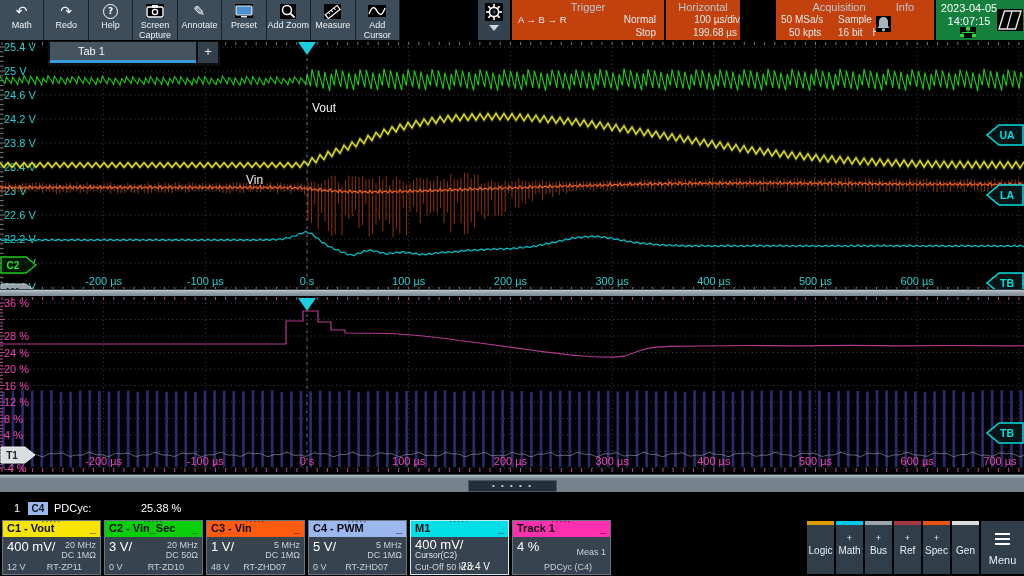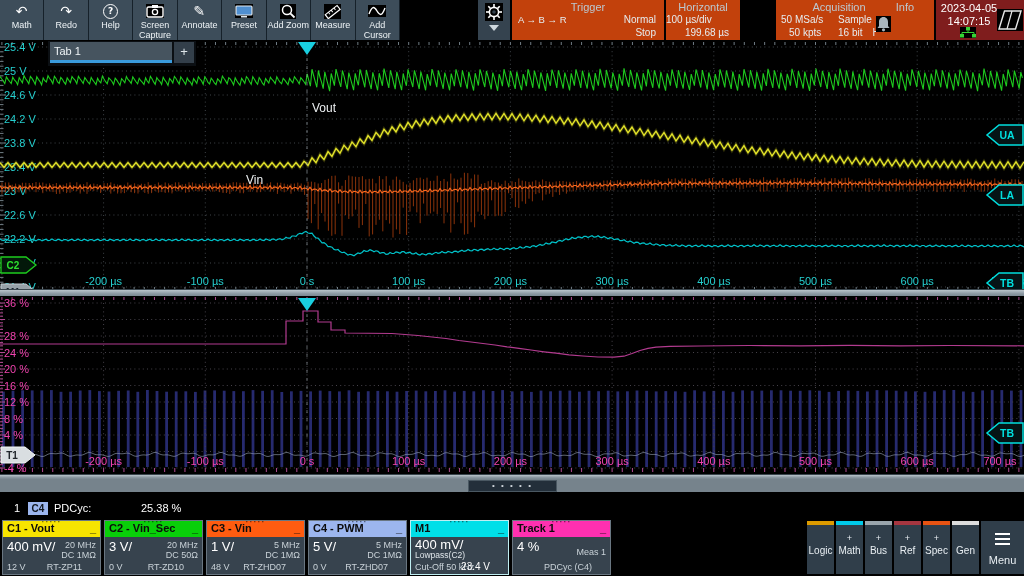--- a/index.html
+++ b/index.html
@@ -14,27 +14,27 @@
   .tlabel{font-size:9px;line-height:9.5px;text-align:center;margin-top:1px;white-space:pre-line;}
   .qmark{width:13px;height:13px;border:1.3px solid #fff;border-radius:50%;font-size:9px;font-weight:bold;
     display:flex;align-items:center;justify-content:center;}
   #gearbtn{position:absolute;left:478px;top:0;width:32px;height:40px;background:#35434f;
     display:flex;flex-direction:column;align-items:center;cursor:pointer;}
   .downarrow{width:0;height:0;border-left:5px solid transparent;border-right:5px solid transparent;
     border-top:6px solid #cfd8de;margin-top:4px;}
   .hpanel{position:absolute;top:0;height:40px;background:#c2410c;color:#e6ecef;}
   .ptitle{font-size:11px;color:#bcc8d0;text-align:center;margin-top:1px;}
   .prow{position:absolute;font-size:10px;white-space:nowrap;}
-  #clock{position:absolute;left:936px;top:0;width:88px;height:40px;background:#7f1d1d;color:#fff;}
+  #clock{position:absolute;left:936px;top:0;width:88px;height:40px;background:#15803d;color:#fff;}
   #clock .date{position:absolute;left:0;top:2px;width:66px;text-align:center;font-size:11px;}
   #clock .time{position:absolute;left:0;top:15px;width:66px;text-align:center;font-size:11px;}
   
   #tabwrap{position:absolute;left:48px;top:41px;height:23px;background:#0b0f13;padding:1px 2px;z-index:5;display:flex;}
   #tab1{width:118px;height:18px;background:#46545f;border-bottom:3px solid #3a9bdc;color:#eef3f6;
-    font-size:11px;padding-left:4px;line-height:18px;cursor:pointer;}
+    font-size:11px;padding-left:28px;line-height:18px;cursor:pointer;}
   #tabadd{width:20px;height:21px;background:#333f4a;color:#dfe6ea;font-size:13px;text-align:center;
     line-height:20px;margin-left:2px;cursor:pointer;}
   
   svg{display:block;background:#000;}
   #grat1{position:absolute;left:0;top:40px;}
   #grat2{position:absolute;left:0;top:296px;}
   .divbar{position:absolute;left:0;width:1024px;background:linear-gradient(#bac4cb,#8d9aa3 45%,#6d7b85);
     border-top:1px solid #39454d;border-bottom:1px solid #39454d;}
   #scrolltrack{position:absolute;left:0;top:479px;width:1024px;height:13px;background:#76838c;}
   #scrollhandle{position:absolute;left:468px;top:1px;width:87px;height:10px;background:#232f3a;
@@ -165,22 +165,22 @@
 
     <div class="hpanel" style="left:512px;width:152px;">
       <div class="ptitle">Trigger</div>
       <div class="prow" style="left:6px;top:14px;font-size:9.5px;">A → B → R</div>
       <div class="prow" style="right:8px;top:14px;">Normal</div>
       <div class="prow" style="right:8px;top:27px;">Stop</div>
     </div>
 
     <div class="hpanel" style="left:666px;width:74px;">
       <div class="ptitle">Horizontal</div>
-      <div class="prow" style="left:0;top:14px;width:100%;text-align:left;">100 µs/div</div>
-      <div class="prow" style="left:4px;top:27px;width:100%;text-align:center;">199.68 µs</div>
+      <div class="prow" style="left:0;top:14px;width:100%;text-align:right;">100 µs/div</div>
+      <div class="prow" style="left:12px;top:27px;width:100%;text-align:center;">199.68 µs</div>
     </div>
 
     <div class="hpanel" style="left:742px;width:126px;margin-left:34px;">
       <div class="ptitle">Acquisition</div>
       <div class="prow" style="left:5px;top:14px;">50 MSa/s</div>
       <div class="prow" style="left:62px;top:14px;">Sample</div>
       <div class="prow" style="left:13px;top:27px;">50 kpts</div>
       <div class="prow" style="left:62px;top:27px;">16 bit</div>
       <div class="prow" style="right:4px;top:27px;">Hist 1</div>
     </div>
@@ -1345,21 +1345,21 @@
     <div class="chr1">5 MHz</div>
     <div class="chr2">DC 1MΩ</div>
     <div class="chbl">0 V</div>
     <div class="chbr">RT-ZHD07</div>
   </div>
   <div class="chbox" style="left:410px;border-color:#bfeef2;">
     <div class="chhead" style="background: rgb(0, 223, 232);"><span class="grip">·····</span>
       <span>M1</span>
       <span class="minim">_</span></div>
     <div class="chscale" style="top:16px;">400 mV/</div>
-    <div class="chsub" style="top:29px;">Lowpass(C2)</div>
+    <div class="chsub" style="top:29px;">Cursor(C2)</div>
     <div class="chbl">Cut-Off 50 kHz</div>
     <div class="chbr" style="font-size:10px;color:#fff;">23.4 V</div>
   </div>
   <div class="chbox" style="left:512px;">
     <div class="chhead" style="background: rgb(255, 48, 176);"><span class="grip">·····</span>
       <span>Track 1</span>
       <span class="minim">_</span></div>
     <div class="chscale">4 %</div>
     <div class="chr2" style="top:26px;">Meas 1</div>
     <div class="chbr">PDCyc (C4)</div>

